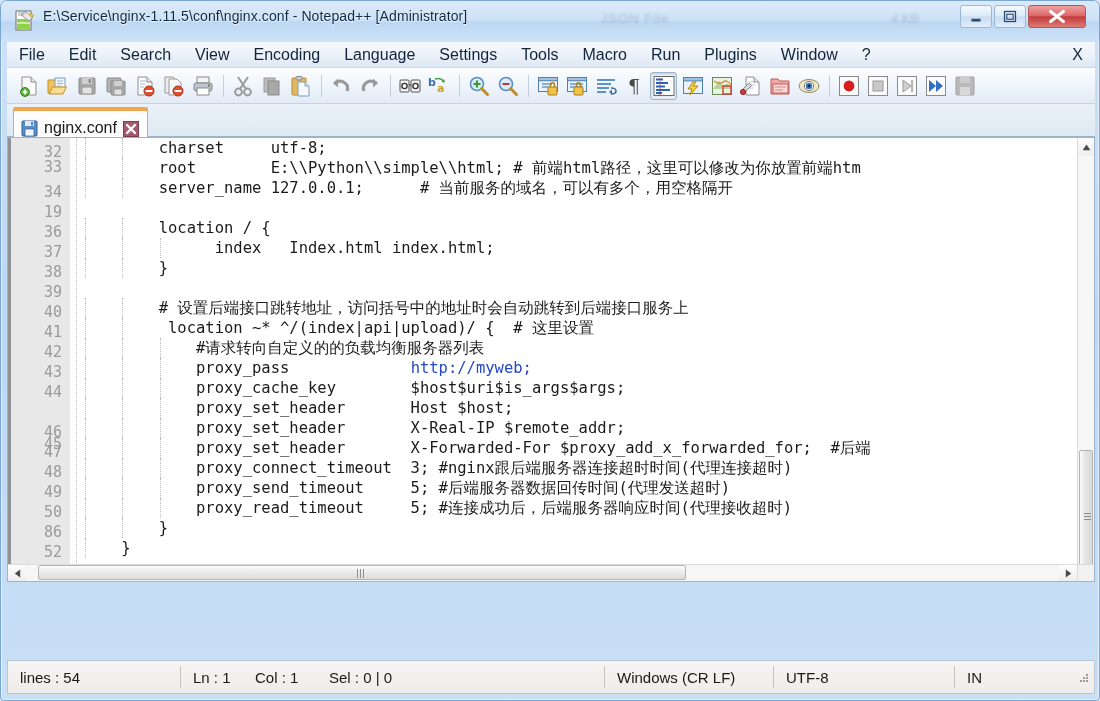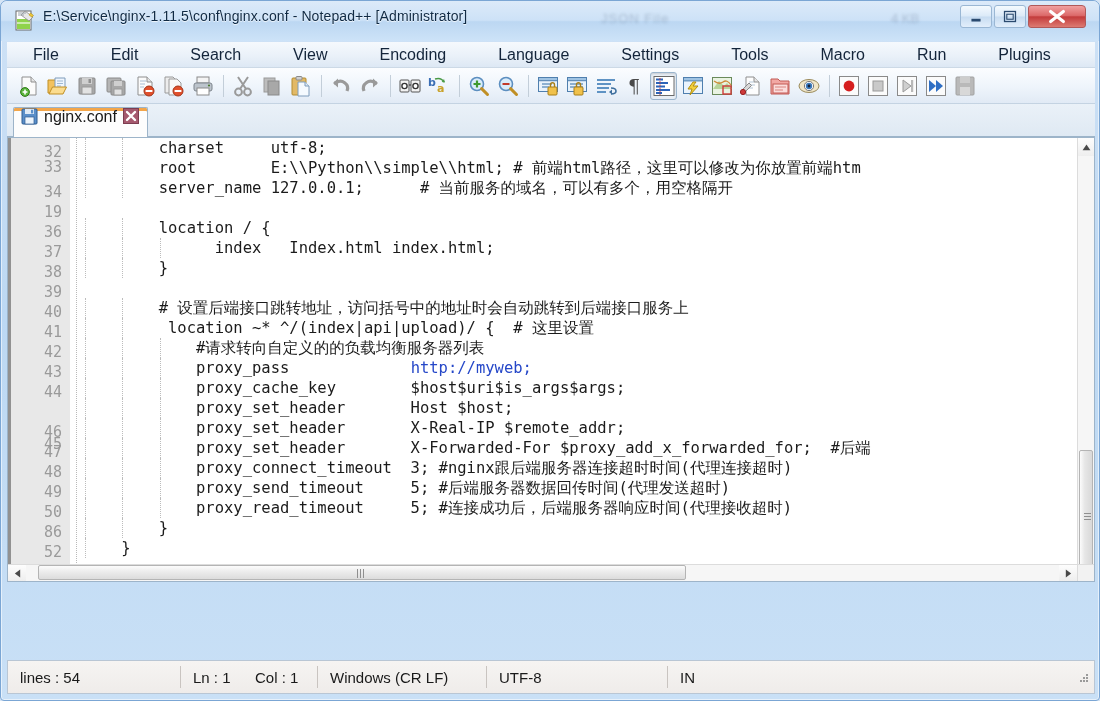--- a/index.html
+++ b/index.html
@@ -72,21 +72,21 @@
   
   #menu-bar {
     position: absolute; left: 6px; top: 41px;
     width: 1088px; height: 26px;
     background: linear-gradient(to bottom, #f5f9fd 0%, #eaf1f9 55%, #dde8f4 100%);
     border-bottom: 1px solid #ccd9e6;
     display: flex; align-items: center;
   }
   .menu-item {
     font-size: 16px; color: #13243a;
-    padding: 2px 9px; margin: 0 17px;
+    padding: 2px 9px; margin: 0 3px;
     cursor: default; white-space: nowrap;
   }
   #menu-spacer { flex: 1; }
   #menu-close-x { font-size: 16px; color: #13243a; padding: 2px 12px 2px 6px; cursor: pointer; }
 
   
   #toolbar {
     position: absolute; left: 6px; top: 67px;
     width: 1088px; height: 36px;
     background: linear-gradient(to bottom, #fbfdff 0%, #eef4fb 55%, #e1eaf5 100%);
@@ -109,21 +109,21 @@
     width: 1088px; height: 33px;
     background: linear-gradient(to bottom, #eaf1f8 0%, #dfe9f3 100%);
     border-bottom: 1px solid #9db4c9;
   }
   #tab-active {
     position: absolute; left: 6px; top: 3px;
     height: 30px; padding: 0 8px 0 7px;
     background: #fdfdfd;
     border: 1px solid #9db4c9; border-bottom: none;
     border-radius: 2px 2px 0 0;
-    display: flex; align-items: flex-start; gap: 6px;
+    display: flex; align-items: flex-end; gap: 6px;
     box-shadow: inset 0 3px 0 0 #f3a64a;
     cursor: pointer;
   }
   #tab-label { font-size: 16px; color: #1a1a1a; }
   #tab-close {
     width: 16px; height: 16px; display: block; cursor: pointer;
   }
 
   
   #editor-frame {
@@ -676,20 +676,21 @@
     </div>
 
     <div id="corner-box"></div>
   </div>
 
   <div id="status-bar">
     <div class="sb-cell" id="sb-lines">lines : 54</div>
     <div class="sb-div"></div>
     <div class="sb-cell" id="sb-ln">Ln : 1</div>
     <div class="sb-cell" id="sb-col">Col : 1</div>
+    <div class="sb-cell" id="sb-sel">Sel : 0 | 0</div>
     <div class="sb-div"></div>
     <div class="sb-cell" id="sb-eol">Windows (CR LF)</div>
     <div class="sb-div"></div>
     <div class="sb-cell" id="sb-enc">UTF-8</div>
     <div class="sb-div"></div>
     <div class="sb-cell" id="sb-ins">IN</div>
     <svg id="sb-grip" viewBox="0 0 16 16">
       <g fill="#9a9a9a">
         <rect x="11" y="11" width="2" height="2"></rect>
           <rect x="8" y="11" width="2" height="2"></rect>

